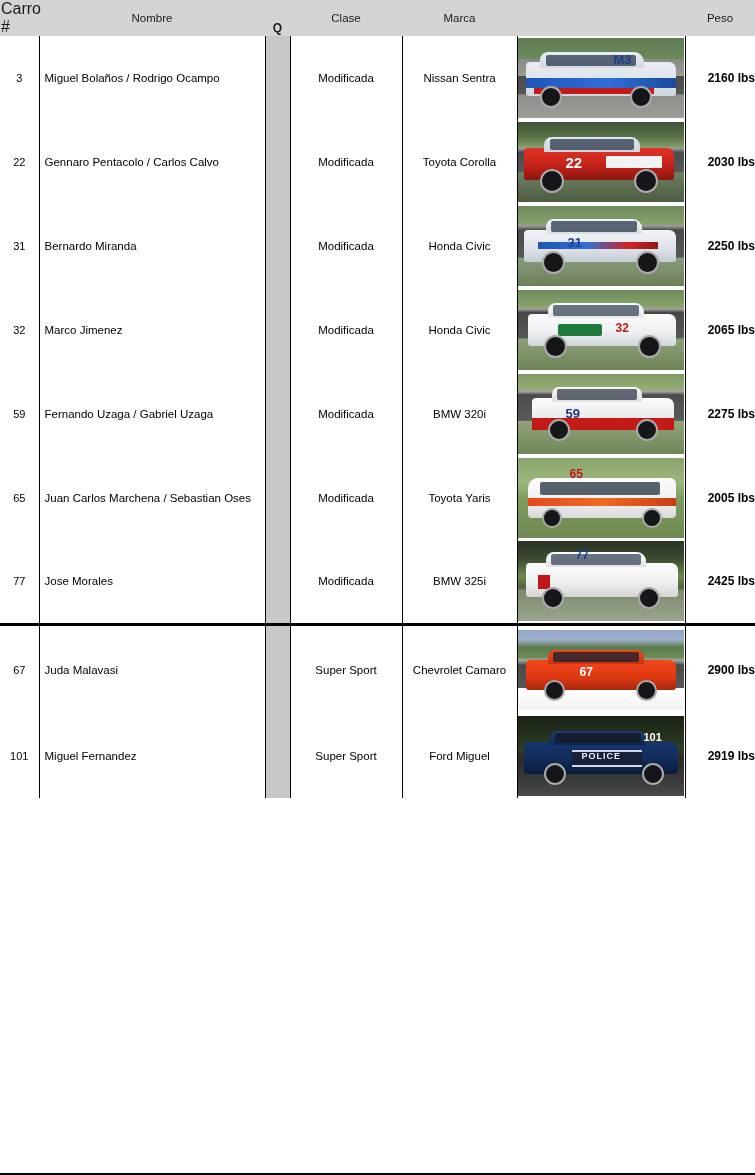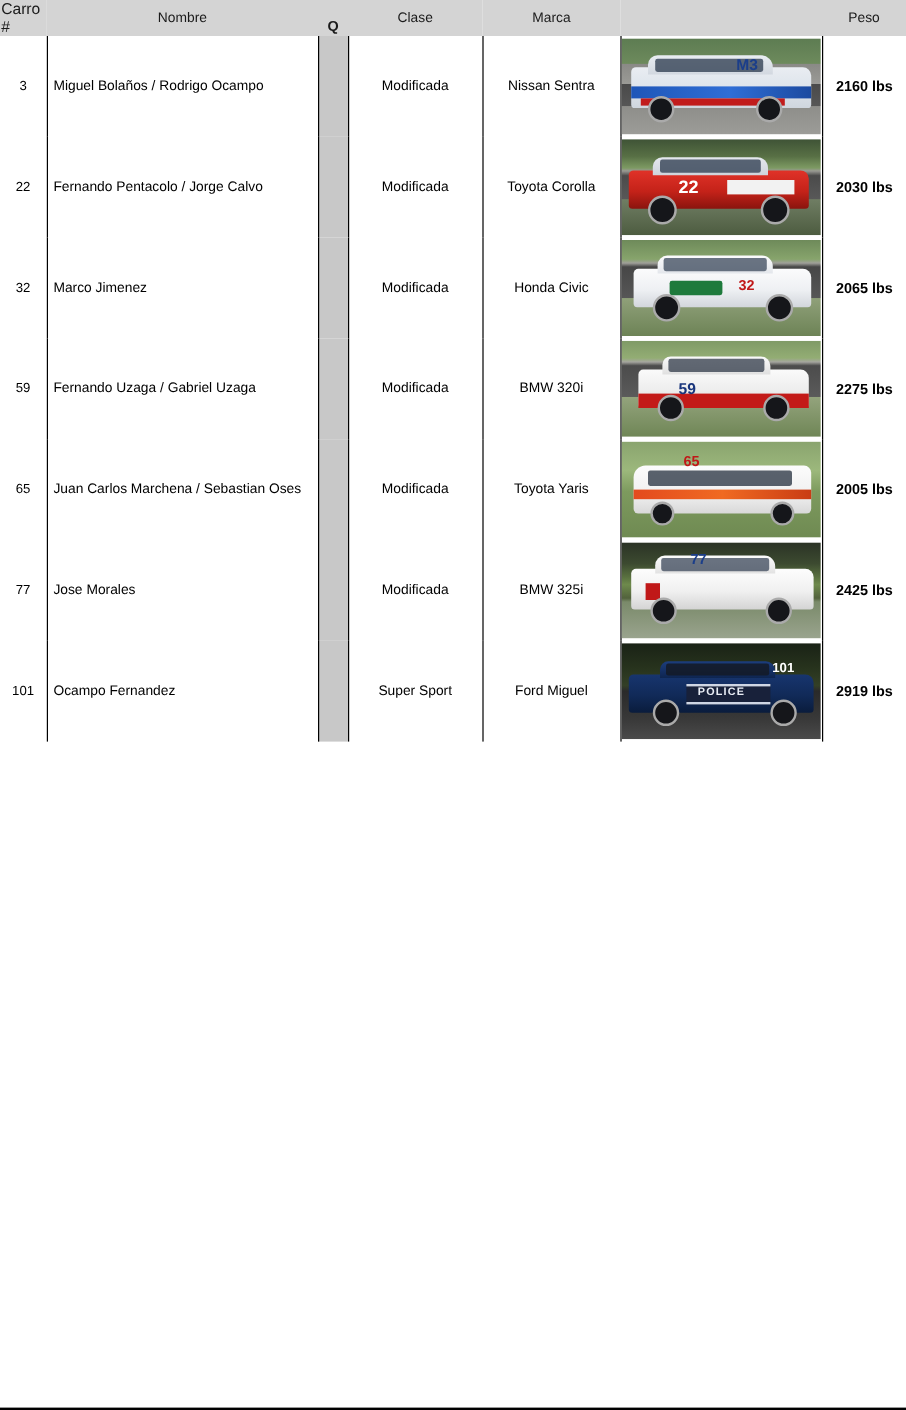--- a/index.html
+++ b/index.html
@@ -41,21 +41,21 @@
     background: #d4d4d4;
     text-align: center;
     vertical-align: middle;
     padding: 0;
     border: none;
     font-weight: normal;
   }
   tr.header-row td.h-num {
     text-align: left;
     padding-left: 1px;
-    font-size: 13px;
+    font-size: 16px;
   }
   tr.header-row td.h-q {
     font-weight: bold;
     font-size: 12px;
     vertical-align: bottom;
     padding-bottom: 1px;
   }
 
   
   td.cell {
@@ -88,21 +88,21 @@
   td.c-brand-cell {
     text-align: center;
   }
   td.c-photo-cell {
     padding: 0;
     border-left: 1px solid #000;
     border-right: 1px solid #000;
     background: #ffffff;
   }
   td.c-weight-cell {
-    text-align: center;
+    text-align: right;
     font-weight: bold;
     font-size: 12px;
     border-right: none;
     margin-left: 45px;
   }
 
   .cls-super {
     color: #37a065;
   }
 
@@ -212,21 +212,21 @@
               <div class="wheel" style="left:112px;top:48px;width:22px;height:22px;"></div>
             </div>
           </div>
         </td>
         <td class="cell c-weight-cell">2160 lbs</td>
       </tr>
 
 
       <tr style="height:84px">
         <td class="cell c-num-cell">22</td>
-        <td class="cell c-name-cell">Fernando Pentacolo / Jorge Calvo</td>
+        <td class="cell c-name-cell">Gennaro Pentacolo / Carlos Calvo</td>
         <td class="cell c-q-cell"></td>
         <td class="cell c-class-cell">Modificada</td>
         <td class="cell c-brand-cell">Toyota Corolla</td>
         <td class="cell c-photo-cell">
           <div class="photo">
             <div class="photo-inner">
               <div class="scene" style="background:
                    linear-gradient(180deg,#3f5336 0%,#587045 18%,#7d9a63 30%,#9a9a94 33%,#4b4b4b 38%,#585858 62%,#6f7d63 63%,#4d5c40 100%);"></div>
               <div class="car" style="left:6px;top:26px;width:150px;height:32px;background:linear-gradient(180deg,#e03228 0%,#c42219 55%,#8a140e 100%);"></div>
               <div class="car" style="left:26px;top:15px;width:96px;height:15px;background:linear-gradient(180deg,#e5e8ee,#cfd4db);border-radius:8px 9px 0 0;"></div>
@@ -235,20 +235,43 @@
               <div class="stripe" style="left:88px;top:34px;width:56px;height:12px;background:#f2f2f2;"></div>
               <div class="wheel" style="left:22px;top:47px;width:24px;height:24px;"></div>
               <div class="wheel" style="left:116px;top:47px;width:24px;height:24px;"></div>
             </div>
           </div>
         </td>
         <td class="cell c-weight-cell">2030 lbs</td>
       </tr>
 
 
+      <tr style="height:84px">
+        <td class="cell c-num-cell">31</td>
+        <td class="cell c-name-cell">Bernardo Miranda</td>
+        <td class="cell c-q-cell"></td>
+        <td class="cell c-class-cell">Modificada</td>
+        <td class="cell c-brand-cell">Honda Civic</td>
+        <td class="cell c-photo-cell">
+          <div class="photo">
+            <div class="photo-inner">
+              <div class="scene" style="background:
+                   linear-gradient(180deg,#6f8b5e 0%,#84a06c 22%,#9c9c96 25%,#4a4a4a 30%,#575757 64%,#8a9a7c 65%,#6c8058 100%);"></div>
+              <div class="car" style="left:6px;top:24px;width:152px;height:32px;background:linear-gradient(180deg,#f2f4f7 0%,#e2e6ec 50%,#c6ccd4 100%);"></div>
+              <div class="car" style="left:28px;top:13px;width:96px;height:15px;background:linear-gradient(180deg,#f2f4f7,#d9dee5);border-radius:8px 9px 0 0;"></div>
+              <div class="win" style="left:33px;top:15px;width:86px;height:11px;"></div>
+              <div class="stripe" style="left:20px;top:36px;width:120px;height:7px;background:linear-gradient(90deg,#1f55b5,#2f6fd8 40%,#d0242a 75%,#8e1a18);"></div>
+              <div class="numplate" style="left:50px;top:30px;font-size:13px;color:#1b3e8a;">31</div>
+              <div class="wheel" style="left:24px;top:45px;width:23px;height:23px;"></div>
+              <div class="wheel" style="left:118px;top:45px;width:23px;height:23px;"></div>
+            </div>
+          </div>
+        </td>
+        <td class="cell c-weight-cell">2250 lbs</td>
+      </tr>
 
       <tr style="height:84px">
         <td class="cell c-num-cell">32</td>
         <td class="cell c-name-cell">Marco Jimenez</td>
         <td class="cell c-q-cell"></td>
         <td class="cell c-class-cell">Modificada</td>
         <td class="cell c-brand-cell">Honda Civic</td>
         <td class="cell c-photo-cell">
           <div class="photo">
             <div class="photo-inner">
@@ -332,25 +355,47 @@
               <div class="numplate" style="left:58px;top:8px;font-size:12px;color:#1b3e8a;">77</div>
               <div class="wheel" style="left:24px;top:46px;width:22px;height:22px;"></div>
               <div class="wheel" style="left:120px;top:46px;width:22px;height:22px;"></div>
             </div>
           </div>
         </td>
         <td class="cell c-weight-cell">2425 lbs</td>
       </tr>
 
 
+      <tr class="section-start" style="height:90px">
+        <td class="cell c-num-cell">67</td>
+        <td class="cell c-name-cell">Juda Malavasi</td>
+        <td class="cell c-q-cell"></td>
+        <td class="cell c-class-cell cls-super">Super Sport</td>
+        <td class="cell c-brand-cell">Chevrolet Camaro</td>
+        <td class="cell c-photo-cell">
+          <div class="photo">
+            <div class="photo-inner">
+              <div class="scene" style="background:
+                   linear-gradient(180deg,#8fa5c4 0%,#9fb2cb 12%,#5a7a4a 22%,#6d8c55 34%,#a6a6a0 38%,#4a4a4a 44%,#585858 72%,#ffffff 73%,#f2f2f2 100%);"></div>
+              <div class="car" style="left:8px;top:30px;width:150px;height:30px;background:linear-gradient(180deg,#f1471c 0%,#e03a12 55%,#a8280c 100%);"></div>
+              <div class="car" style="left:30px;top:20px;width:96px;height:14px;background:linear-gradient(180deg,#f1471c,#c93210);border-radius:7px 8px 0 0;"></div>
+              <div class="win" style="left:35px;top:22px;width:86px;height:10px;background:rgba(30,35,45,0.8);"></div>
+              <div class="numplate" style="left:62px;top:36px;font-size:12px;color:#ffffff;">67</div>
+              <div class="wheel" style="left:26px;top:50px;width:21px;height:21px;"></div>
+              <div class="wheel" style="left:118px;top:50px;width:21px;height:21px;"></div>
+            </div>
+          </div>
+        </td>
+        <td class="cell c-weight-cell">2900 lbs</td>
+      </tr>
 
 
       <tr style="height:84px">
         <td class="cell c-num-cell">101</td>
-        <td class="cell c-name-cell">Ocampo Fernandez</td>
+        <td class="cell c-name-cell">Miguel Fernandez</td>
         <td class="cell c-q-cell"></td>
         <td class="cell c-class-cell cls-super">Super Sport</td>
         <td class="cell c-brand-cell">Ford Miguel</td>
         <td class="cell c-photo-cell">
           <div class="photo">
             <div class="photo-inner">
               <div class="scene" style="background:
                    linear-gradient(180deg,#1a2216 0%,#27331d 26%,#333f26 44%,#2a2a2a 50%,#383838 78%,#4a4a4a 100%);"></div>
               <div class="car" style="left:6px;top:26px;width:154px;height:32px;background:linear-gradient(180deg,#17356e 0%,#112a58 55%,#0a1c3c 100%);"></div>
               <div class="car" style="left:32px;top:15px;width:96px;height:14px;background:linear-gradient(180deg,#1c3d7d,#0e2550);border-radius:7px 8px 0 0;"></div>

